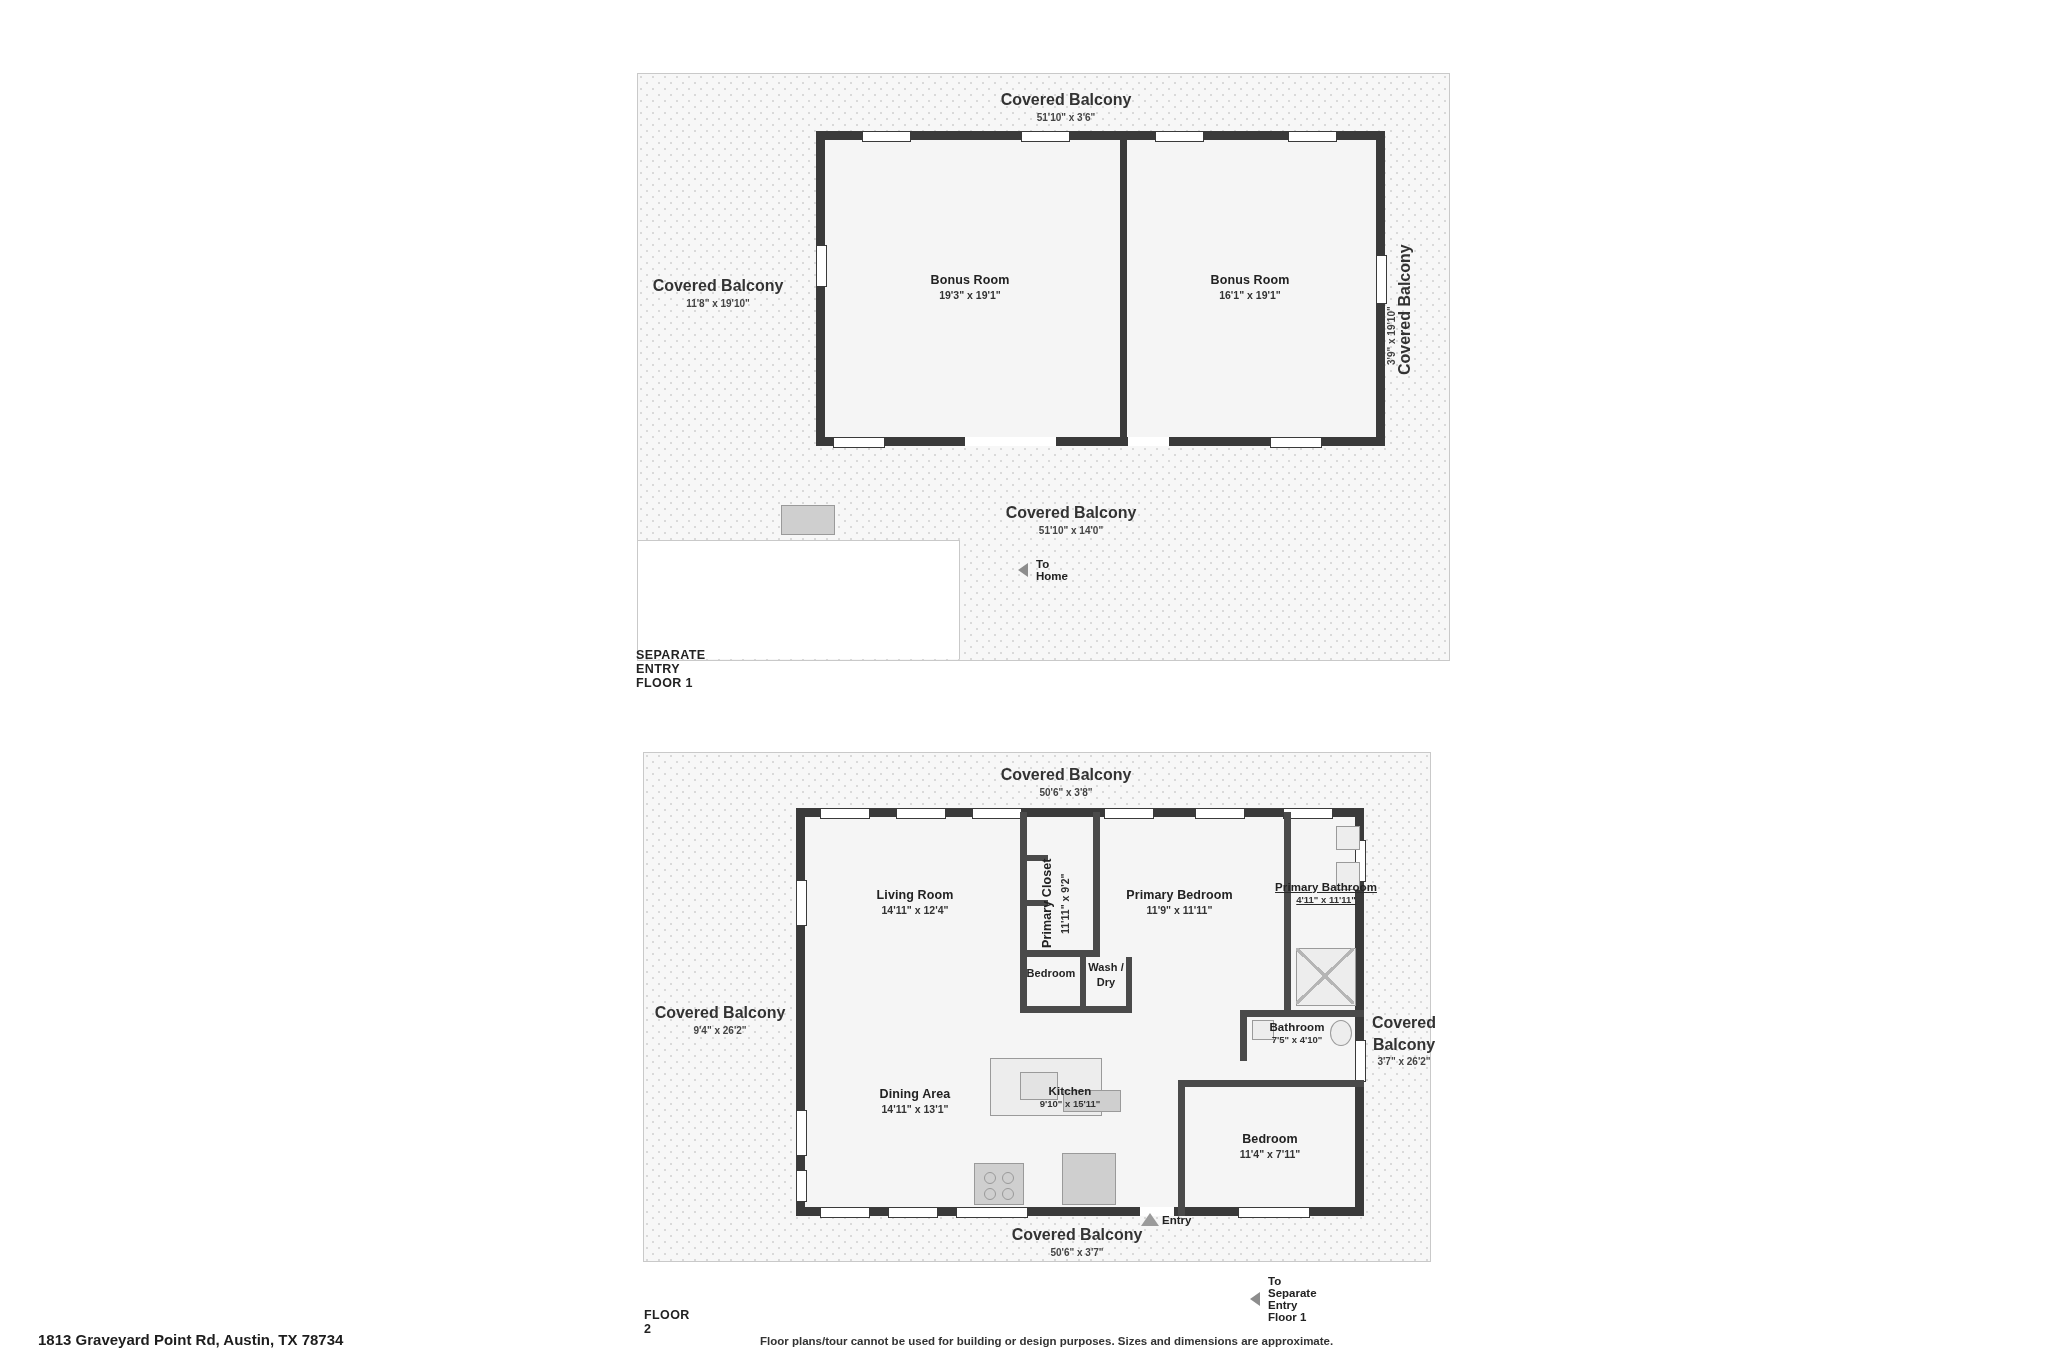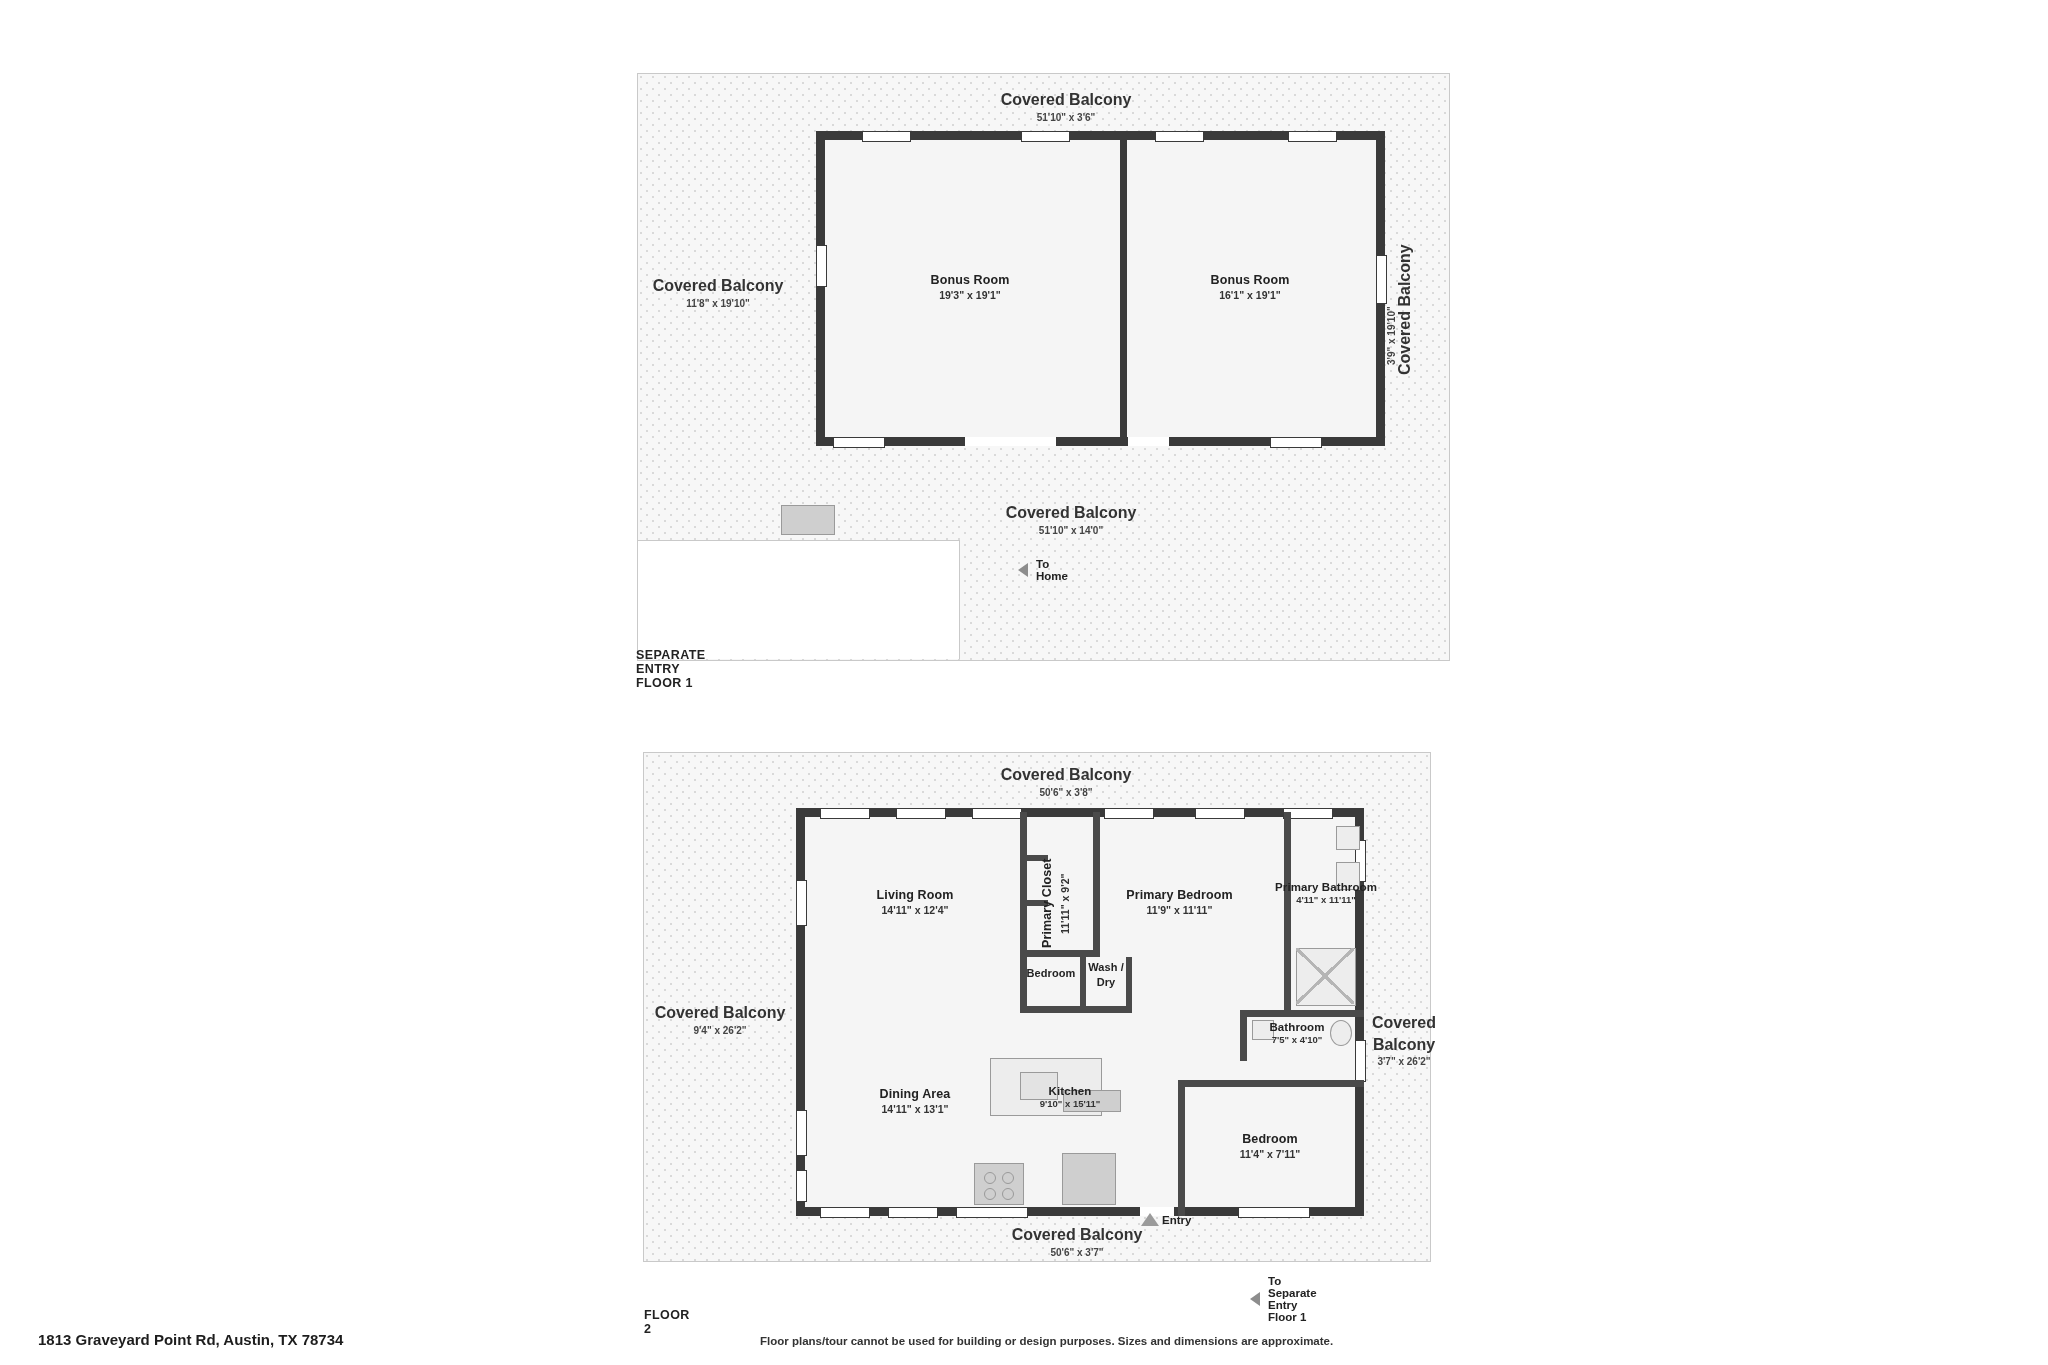--- a/index.html
+++ b/index.html
@@ -217,21 +217,21 @@
       <div class="vtext" style="height:108px;display:flex;align-items:center;justify-content:center;">
         <span class="roomdim">11'11" x 9'2"</span>
       </div>
     </div>
 
     <div class="abs ctr" style="left:1100px;top:888px;width:159px;">
       <div class="roomname">Primary Bedroom</div>
       <div class="roomdim">11'9" x 11'11"</div>
     </div>
 
-    <div class="abs ctr" style="left:1272px;top:880px;width:108px;">
+    <div class="abs ctr" style="left:1272px;top:880px;width:108px;text-decoration:underline;">
       <div class="roomname" style="font-size:11.5px;">Primary Bathroom</div>
       <div class="roomdim" style="font-size:9.5px;">4'11" x 11'11"</div>
     </div>
 
     <div class="abs ctr" style="left:1022px;top:967px;width:58px;">
       <div class="roomname" style="font-size:11px;">Bedroom</div>
     </div>
 
     <div class="abs ctr" style="left:1083px;top:960px;width:46px;">
       <div class="roomname" style="font-size:11px;line-height:1.35;">Wash / Dry</div>

